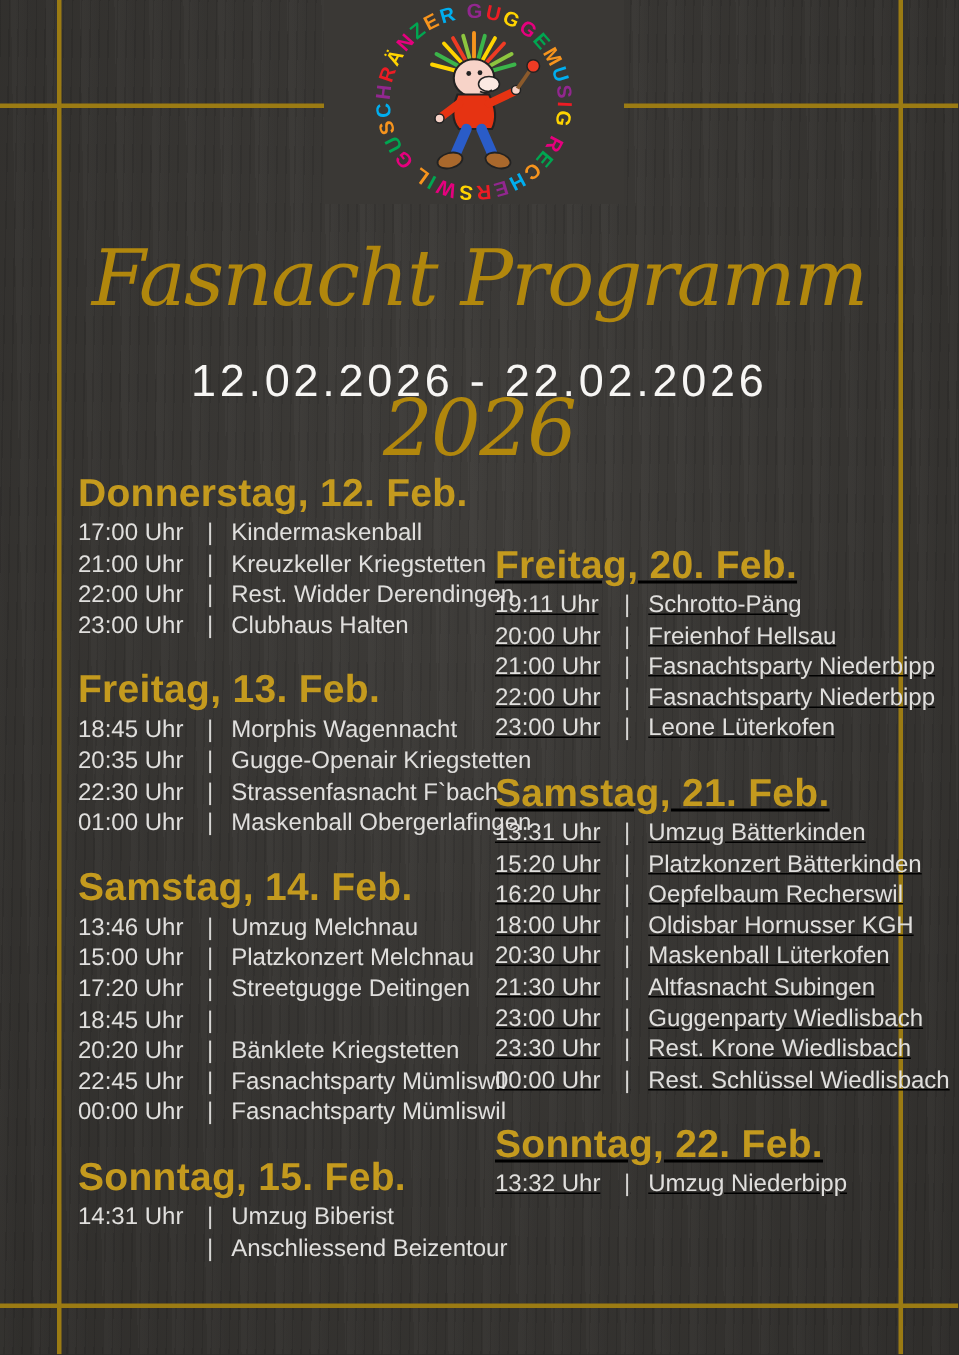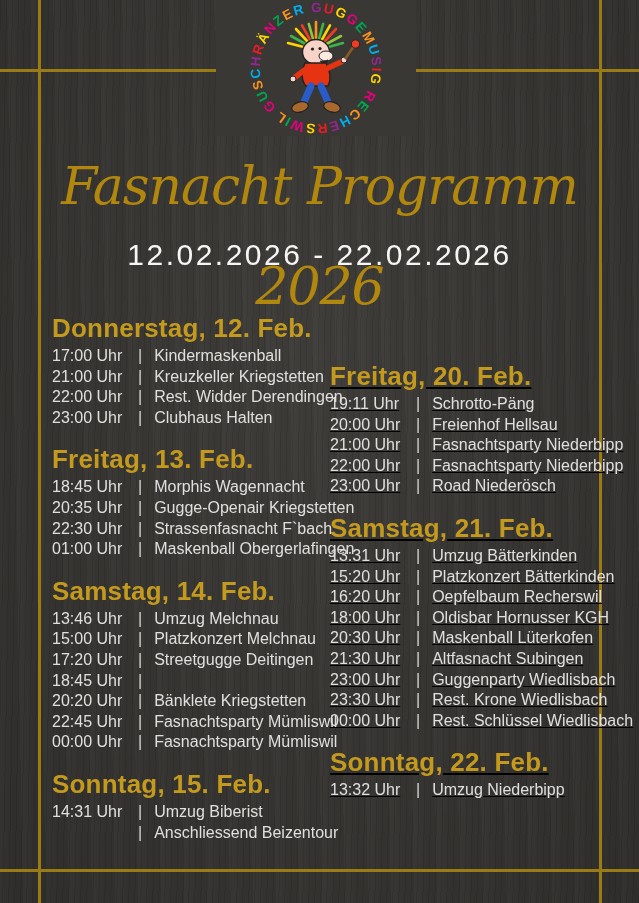--- a/index.html
+++ b/index.html
@@ -260,21 +260,21 @@
 
   <div class="item">
     <span class="time">22:00 Uhr</span>
     <span class="pipe">|</span>
     <span class="event">Fasnachtsparty Niederbipp</span>
   </div>
 
   <div class="item">
     <span class="time">23:00 Uhr</span>
     <span class="pipe">|</span>
-    <span class="event">Road Niederösch</span>
+    <span class="event">Leone Lüterkofen</span>
   </div>
 </div>
   </section>
 
   <section class="section">
     <h2 class="day-heading">Samstag, 21. Feb.</h2>
     <div class="items">
   <div class="item">
     <span class="time">13:31 Uhr</span>
     <span class="pipe">|</span>

